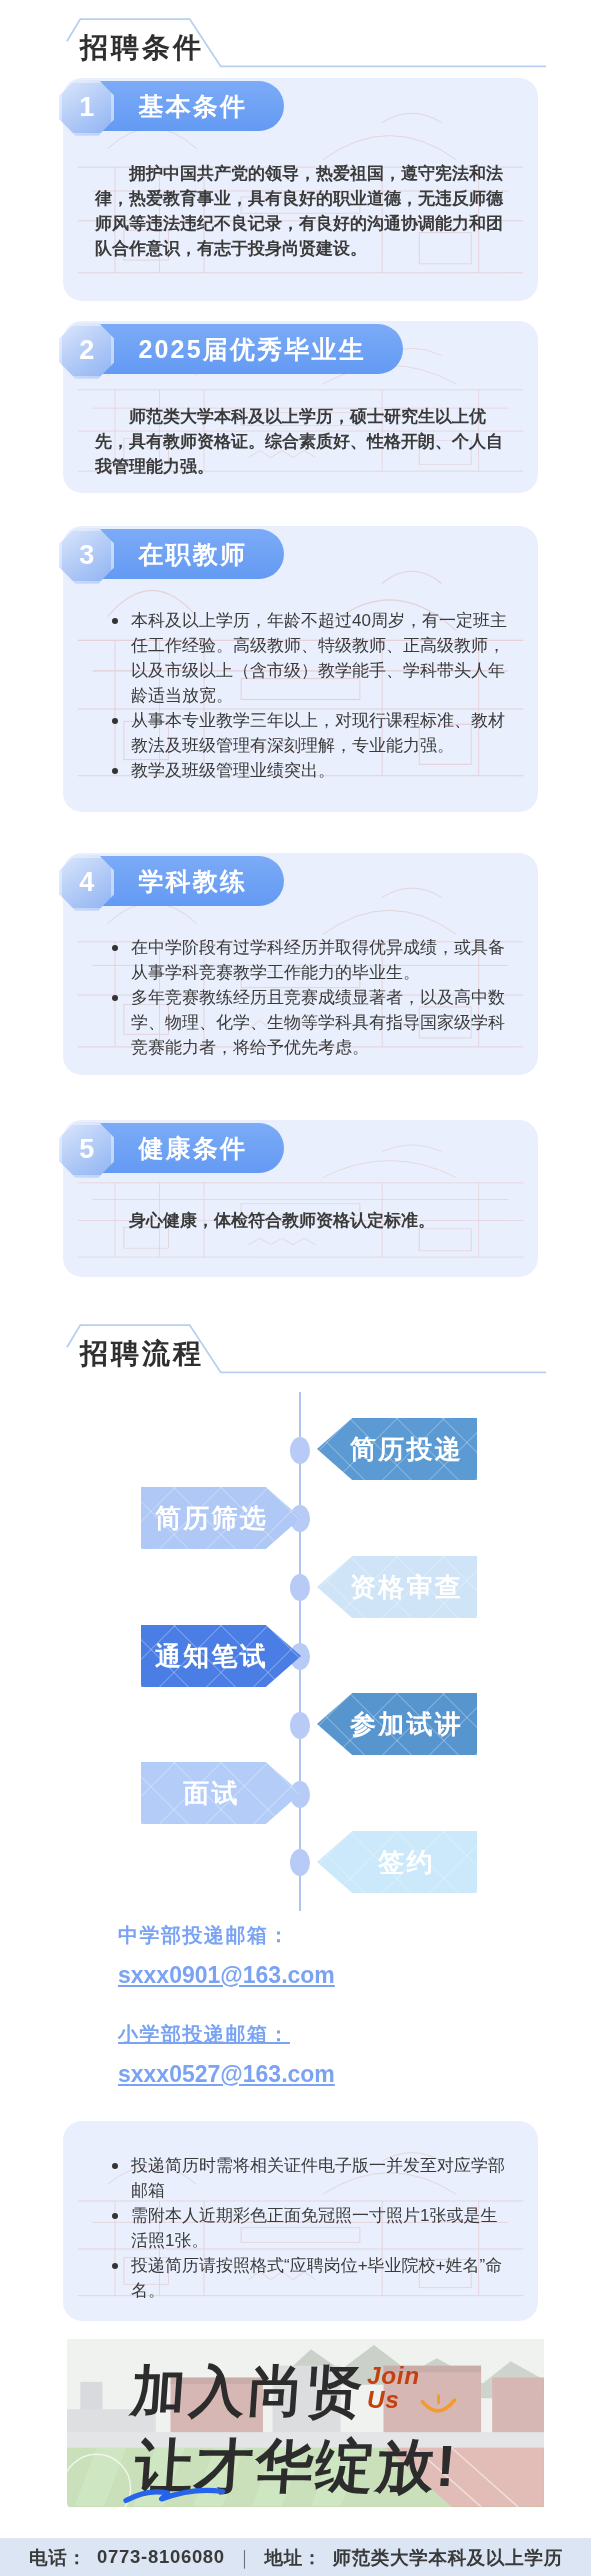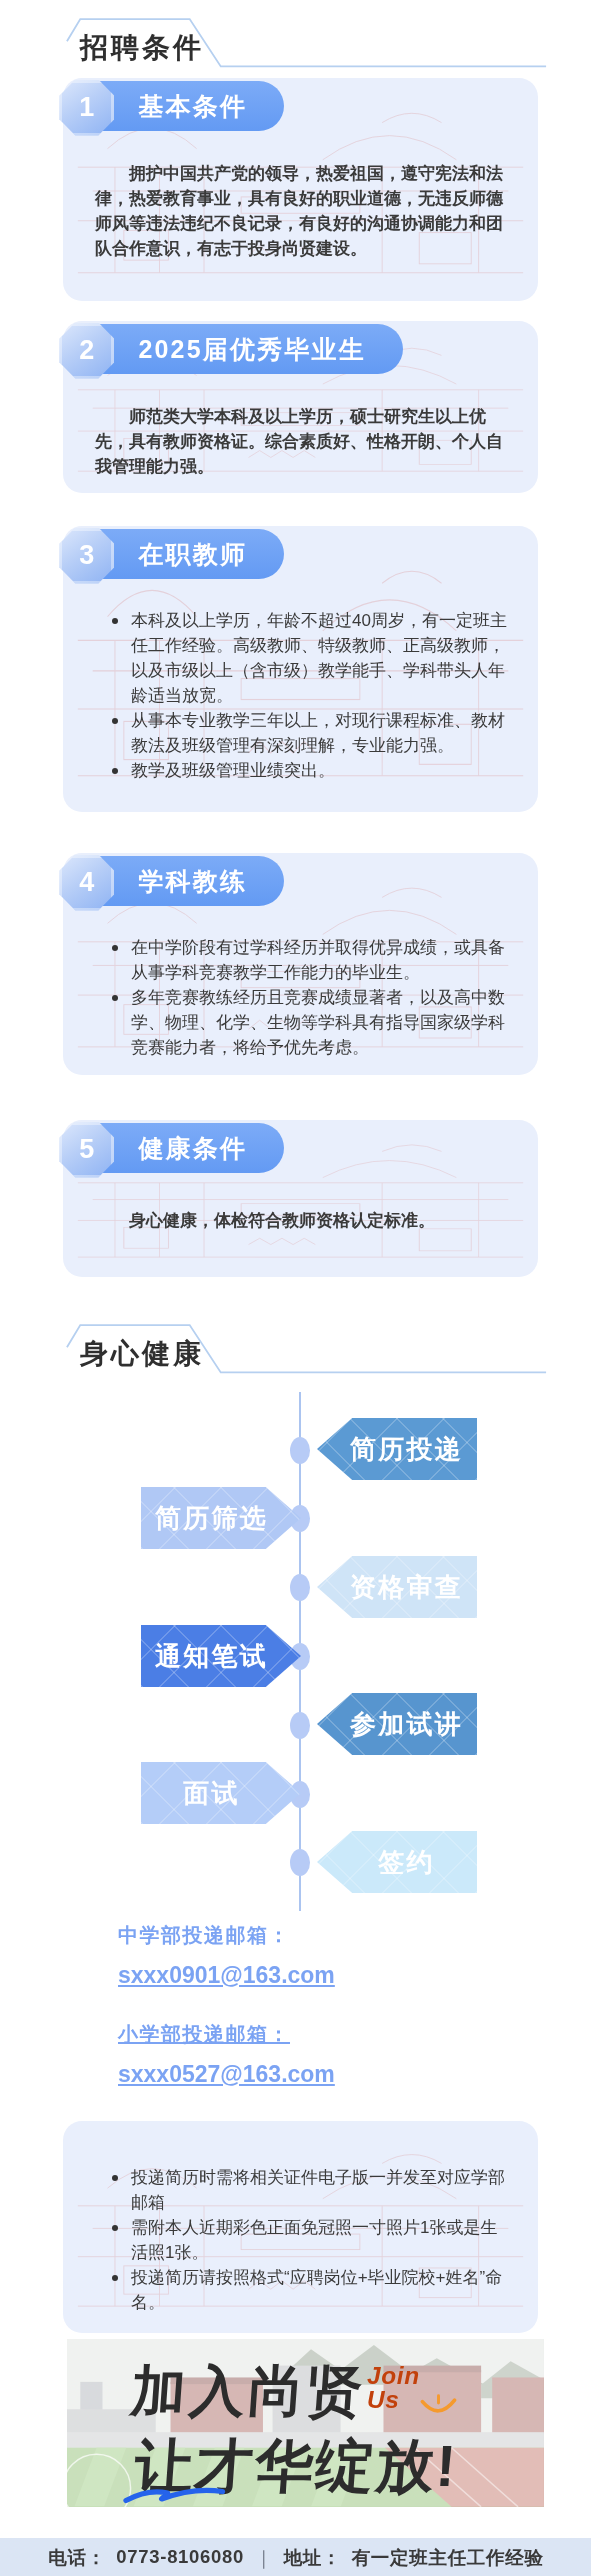--- a/index.html
+++ b/index.html
@@ -51,21 +51,21 @@
     padding-right:19px;}
 
   
   .emails{position:absolute;left:118px;top:1923px;z-index:1;}
   .email-label{color:#7ba3f3;font-size:20px;font-weight:800;letter-spacing:1.5px;line-height:25px;}
   .email-link{display:inline-block;color:#7ba3f3;font-size:23px;font-weight:800;
     text-decoration:underline;line-height:25px;margin-top:15px;}
   .email-gap{margin-top:34px;text-decoration:underline;}
 
   
-  .notes{top:2121px;height:195px;padding-top:17px;}
+  .notes{top:2121px;height:195px;padding-top:5px;}
   .notes .card-bullets{margin-top:27px;}
 
   
   .banner{position:absolute;left:67px;top:2339px;width:477px;height:168px;overflow:hidden;}
   .banner-scene{position:absolute;inset:0;}
   .banner-text1{position:absolute;left:64px;top:16.3px;font-size:55px;font-weight:900;
     color:#2c2c2c;letter-spacing:3.7px;transform:skewX(-4deg);white-space:nowrap;}
   .banner-text2{position:absolute;left:68px;top:89px;font-size:58px;font-weight:900;
     color:#2c2c2c;letter-spacing:2.2px;transform:skewX(-4deg);white-space:nowrap;}
   .banner-join{position:absolute;left:300px;top:25px;color:#c2410c;font-size:24.4px;
@@ -245,21 +245,21 @@
       <div class="badge">5</div>
       <div class="pill">健康条件</div>
     </div>
     <div class="card-para" style="margin-top:33px;">身心健康，体检符合教师资格认定标准。</div>
   </div>
 
   <div class="sec-header" style="top:1313px;">
     <svg width="488" height="55" viewBox="0 0 660 74">
       <polyline points="4,34 22,4 170,4 212,68 652,68" fill="none" stroke="#b6d0f0" stroke-width="2.5"></polyline>
     </svg>
-    <div class="sec-title">身心健康</div>
+    <div class="sec-title">招聘流程</div>
   </div>
 
   <div class="flow">
     <div class="flow-line"></div>
     <div class="flow-node" style="top:58px;"></div>
     <div class="flow-node" style="top:126px;"></div>
     <div class="flow-node" style="top:195px;"></div>
     <div class="flow-node" style="top:264px;"></div>
     <div class="flow-node" style="top:333px;"></div>
     <div class="flow-node" style="top:402px;"></div>
@@ -352,17 +352,17 @@
     <svg class="banner-swoosh" width="104" height="24" viewBox="0 0 140 32">
       <path d="M4 26 Q34 10 60 16 L52 24 Q95 8 134 14" fill="none" stroke="#2563eb" stroke-width="7" stroke-linecap="round" stroke-linejoin="round"></path>
     </svg>
   </div>
 
   <div class="footer">
     <span>电话：</span>
       <span>0773-8106080</span>
     <span class="sep">｜</span>
     <span>地址：</span>
-      <span>有一定班主任工作经验</span>
+      <span>师范类大学本科及以上学历</span>
   </div>
 
 </div>
 
 
 </body></html>

